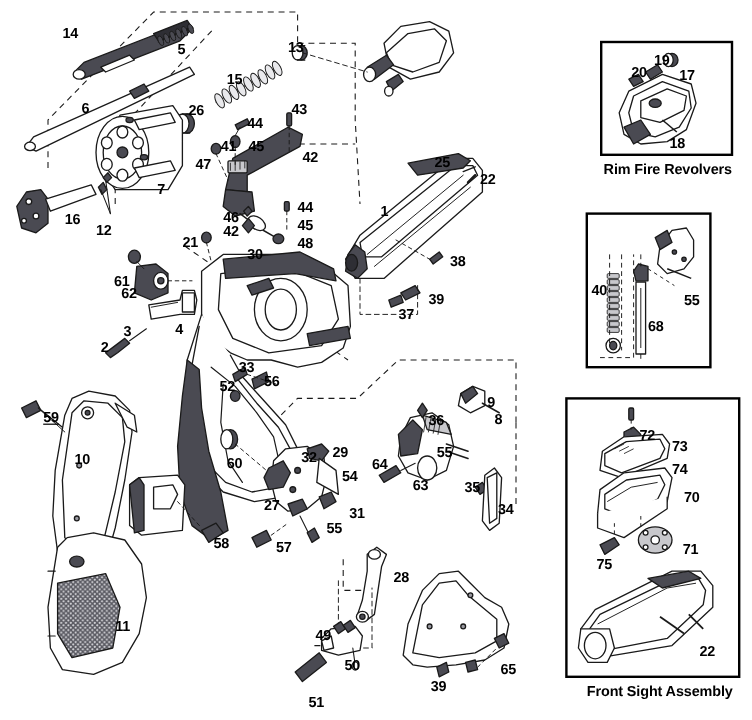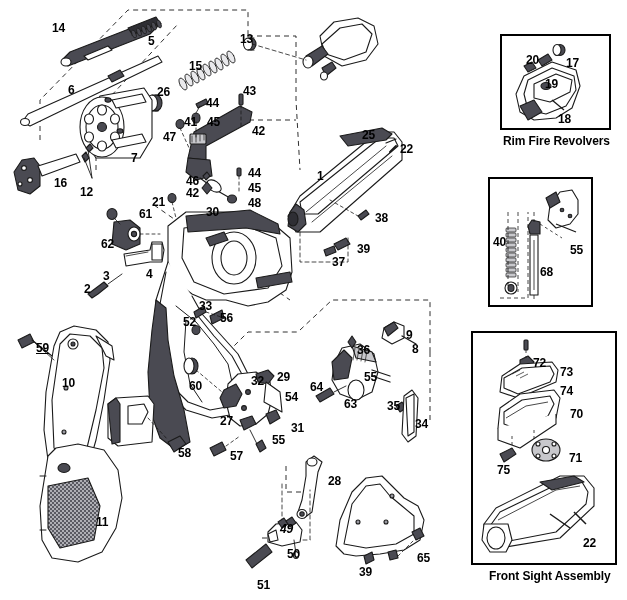--- a/index.html
+++ b/index.html
@@ -503,21 +503,21 @@
       <div class="pn" style="left: 54px; top: 177px;">16</div>
       <div class="pn" style="left: 80px; top: 186px;">12</div>
       <div class="pn" style="left: 362px; top: 129px;">25</div>
       <div class="pn" style="left: 400px; top: 143px;">22</div>
       <div class="pn" style="left: 317px; top: 170px;">1</div>
       <div class="pn" style="left: 375px; top: 212px;">38</div>
       <div class="pn" style="left: 357px; top: 243px;">39</div>
       <div class="pn" style="left: 332px; top: 256px;">37</div>
       <div class="pn" style="left: 152px; top: 196px;">21</div>
       <div class="pn" style="left: 206px; top: 206px;">30</div>
-      <div class="pn" style="left: 95px; top: 208px; margin-left: 44px;">61</div>
+      <div class="pn" style="left: 95px; top: 228px;">61</div>
       <div class="pn" style="left: 101px; top: 238px;">62</div>
       <div class="pn" style="left: 103px; top: 270px;">3</div>
       <div class="pn" style="left: 84px; top: 283px;">2</div>
       <div class="pn" style="left: 146px; top: 268px;">4</div>
       <div class="pn" style="left: 199px; top: 300px;">33</div>
       <div class="pn" style="left: 183px; top: 316px;">52</div>
       <div class="pn" style="left: 220px; top: 312px;">56</div>
       <div class="pn" style="left: 36px; top: 342px; text-decoration: underline;">59</div>
       <div class="pn" style="left: 62px; top: 377px;">10</div>
       <div class="pn" style="left: 189px; top: 380px;">60</div>
@@ -532,27 +532,27 @@
       <div class="pn" style="left: 251px; top: 375px;">32</div>
       <div class="pn" style="left: 277px; top: 371px;">29</div>
       <div class="pn" style="left: 285px; top: 391px;">54</div>
       <div class="pn" style="left: 220px; top: 415px;">27</div>
       <div class="pn" style="left: 291px; top: 422px;">31</div>
       <div class="pn" style="left: 272px; top: 434px;">55</div>
       <div class="pn" style="left: 230px; top: 450px;">57</div>
       <div class="pn" style="left: 178px; top: 447px;">58</div>
       <div class="pn" style="left: 96px; top: 516px;">11</div>
       <div class="pn" style="left: 328px; top: 475px;">28</div>
-      <div class="pn" style="left: 280px; top: 523px; font-style: italic;">49</div>
+      <div class="pn" style="left: 263px; top: 523px;">49</div>
       <div class="pn" style="left: 287px; top: 548px;">50</div>
       <div class="pn" style="left: 257px; top: 563px; margin-top: 16px;">51</div>
       <div class="pn" style="left: 359px; top: 566px;">39</div>
       <div class="pn" style="left: 417px; top: 552px;">65</div>
       <div class="pn" style="left: 526px; top: 54px;">20</div>
-      <div class="pn" style="left: 545px; top: 44px; margin-top: 34px;">19</div>
+      <div class="pn" style="left: 545px; top: 44px;">19</div>
       <div class="pn" style="left: 566px; top: 57px;">17</div>
       <div class="pn" style="left: 558px; top: 113px;">18</div>
       <div class="pn" style="left: 493px; top: 236px;">40</div>
       <div class="pn" style="left: 570px; top: 244px;">55</div>
       <div class="pn" style="left: 540px; top: 266px;">68</div>
       <div class="pn" style="left: 533px; top: 357px;">72</div>
       <div class="pn" style="left: 560px; top: 366px;">73</div>
       <div class="pn" style="left: 560px; top: 385px;">74</div>
       <div class="pn" style="left: 570px; top: 408px;">70</div>
       <div class="pn" style="left: 569px; top: 452px;">71</div>

